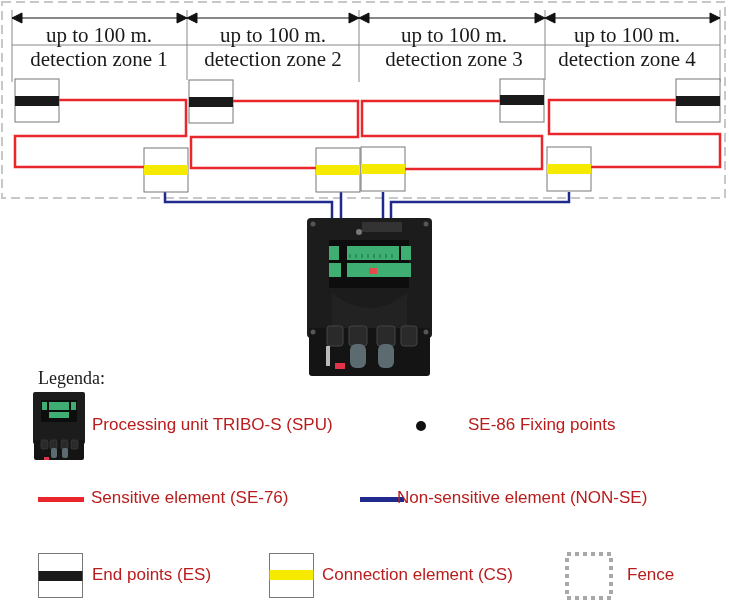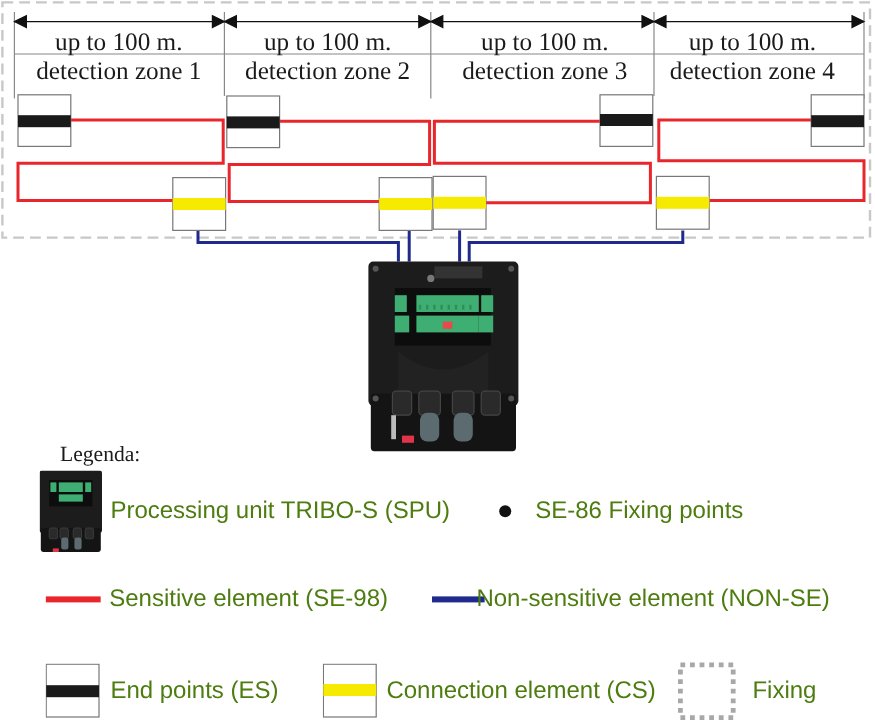--- a/index.html
+++ b/index.html
@@ -1,20 +1,20 @@
 <!DOCTYPE html>
 <html><head>
 <meta charset="utf-8">
 <style>
   html, body { margin: 0; padding: 0; background: #ffffff; }
   body { width: 729px; height: 600px; position: relative; overflow: hidden; font-family: "Liberation Sans", sans-serif; }
   #diagram { position: absolute; left: 0; top: 0; }
   .serif { font-family: "Liberation Serif", serif; fill: #1a1a1a; }
-  .legend-title { position: absolute; left: 38px; top: 368px; font-family: "Liberation Serif", serif; font-size: 18px; color: #1a1a1a; margin-left: 12px; }
-  .legend-text { position: absolute; font-family: "Liberation Sans", sans-serif; font-size: 20px; color: #4d7c0f; white-space: nowrap; }
+  .legend-title { position: absolute; left: 38px; top: 368px; font-family: "Liberation Serif", serif; font-size: 18px; color: #1a1a1a; }
+  .legend-text { position: absolute; font-family: "Liberation Sans", sans-serif; font-size: 17px; color: #b91c1c; white-space: nowrap; }
 </style>
 </head>
 <body>
 
 <svg id="diagram" width="729" height="600" viewBox="0 0 729 600">
 
   <rect x="2" y="2" width="723" height="196" fill="none" stroke="#c8c8c8" stroke-width="2" stroke-dasharray="9,5"></rect>
 
   <g stroke="#888" stroke-width="1">
     <line x1="12" y1="10" x2="12" y2="82"></line>
@@ -170,26 +170,26 @@
   </g>
   <rect x="18" y="56" width="6" height="10" rx="2" fill="#5b6b70"></rect>
   <rect x="29" y="56" width="6" height="10" rx="2" fill="#5b6b70"></rect>
   <rect x="11" y="65" width="5" height="3" fill="#e1344a"></rect>
 </svg>
 <div class="legend-text" style="left:92px;top:415px">Processing unit TRIBO-S (SPU)</div>
 
 <svg style="position:absolute;left:414px;top:419px" width="14" height="14">
   <circle cx="7" cy="7" r="5" fill="#111"></circle>
 </svg>
-<div class="legend-text" style="left:446px;top:415px">SE-86 Fixing points</div>
+<div class="legend-text" style="left:468px;top:415px">SE-86 Fixing points</div>
 
 <svg style="position:absolute;left:38px;top:496px" width="46" height="8">
   <rect x="0" y="1" width="46" height="5" fill="#e8262b"></rect>
 </svg>
-<div class="legend-text" style="left:91px;top:488px">Sensitive element (SE-98)</div>
+<div class="legend-text" style="left:91px;top:488px">Sensitive element (SE-76)</div>
 
 <svg style="position:absolute;left:360px;top:496px" width="44" height="8">
   <rect x="0" y="1" width="44" height="5" fill="#1f2a8c"></rect>
 </svg>
 <div class="legend-text" style="left:397px;top:488px">Non-sensitive element (NON-SE)</div>
 
 <svg style="position:absolute;left:38px;top:553px" width="46" height="46">
   <rect x="0.5" y="0.5" width="44" height="44" fill="#fff" stroke="#777" stroke-width="1"></rect>
   <rect x="0.5" y="18" width="44" height="10" fill="#1a1a1a"></rect>
 </svg>
@@ -197,13 +197,13 @@
 
 <svg style="position:absolute;left:269px;top:553px" width="46" height="46">
   <rect x="0.5" y="0.5" width="44" height="44" fill="#fff" stroke="#777" stroke-width="1"></rect>
   <rect x="0.5" y="17" width="44" height="10" fill="#f5ea00"></rect>
 </svg>
 <div class="legend-text" style="left:322px;top:565px">Connection element (CS)</div>
 
 <svg style="position:absolute;left:564px;top:551px" width="52" height="49">
   <rect x="3" y="3" width="44" height="44" fill="none" stroke="#a8a8a8" stroke-width="4" stroke-dasharray="4,4"></rect>
 </svg>
-<div class="legend-text" style="left:627px;top:565px">Fixing</div>
+<div class="legend-text" style="left:627px;top:565px">Fence</div>
 
 </body></html>

